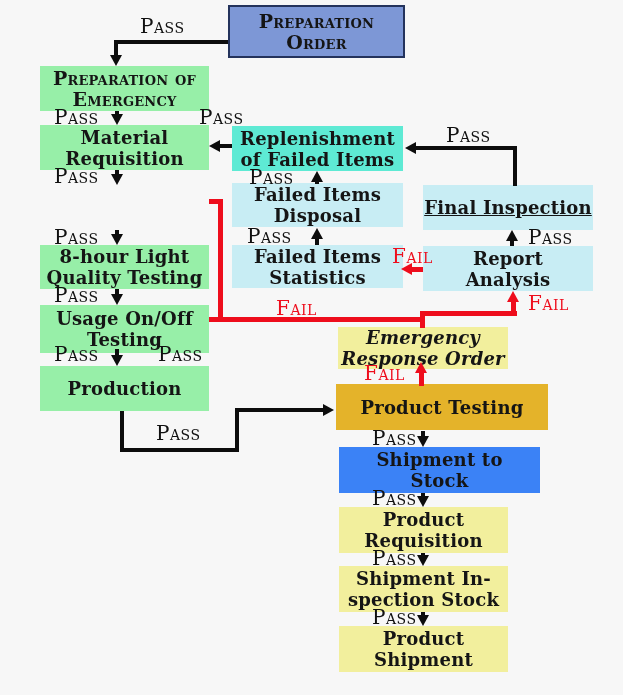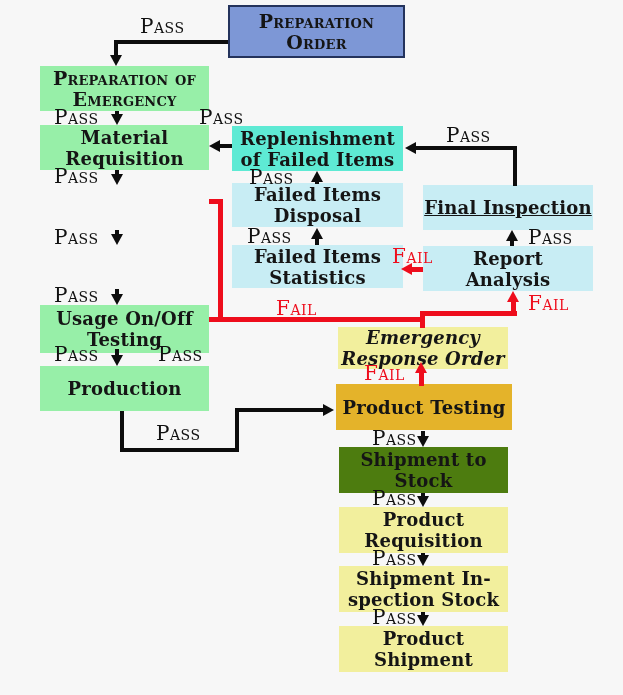--- a/index.html
+++ b/index.html
@@ -45,36 +45,38 @@
 </head>
 <body>
 
 <div id="stage">
     <div class="node sc" style="left: 228px; top: 5px; width: 177px; height: 53px; background: rgb(125, 151, 214); border: 2px solid rgb(36, 51, 92);">Preparation
 Order</div>
     <div class="node sc" style="left: 40px; top: 66px; width: 169px; height: 45px; background: rgb(151, 239, 168);">Preparation of
 Emergency</div>
     <div class="node" style="left: 40px; top: 125px; width: 169px; height: 45px; background: rgb(151, 239, 168);">Material
 Requisition</div>
+    <div class="node" style="left: 40px; top: 245px; width: 169px; height: 44px; background: rgb(151, 239, 168);">8-hour Light
+Quality Testing</div>
     <div class="node" style="left: 40px; top: 305px; width: 169px; height: 48px; background: rgb(151, 239, 168);">Usage On/Off
 Testing</div>
     <div class="node" style="left: 40px; top: 366px; width: 169px; height: 45px; background: rgb(151, 239, 168);">Production</div>
     <div class="node" style="left: 232px; top: 126px; width: 171px; height: 45px; background: #5eead4;">Replenishment
 of Failed Items</div>
     <div class="node" style="left: 232px; top: 183px; width: 171px; height: 44px; background: rgb(200, 237, 244);">Failed Items
 Disposal</div>
     <div class="node" style="left: 232px; top: 245px; width: 171px; height: 43px; background: rgb(200, 237, 244);">Failed Items
 Statistics</div>
     <div class="node" style="left: 423px; top: 185px; width: 170px; height: 45px; background: rgb(200, 237, 244); text-decoration: underline;">Final Inspection</div>
     <div class="node" style="left: 423px; top: 246px; width: 170px; height: 45px; background: rgb(200, 237, 244);">Report
 Analysis</div>
     <div class="node" style="left: 338px; top: 327px; width: 170px; height: 42px; background: rgb(242, 239, 157); font-style: italic;">Emergency
 Response Order</div>
-    <div class="node" style="left: 336px; top: 384px; width: 176px; height: 46px; background: rgb(228, 179, 42);">Product Testing</div>
-    <div class="node" style="left: 339px; top: 447px; width: 169px; height: 46px; background: #4d7c0f;">Shipment to
+    <div class="node" style="left: 336px; top: 384px; width: 212px; height: 46px; background: rgb(228, 179, 42);">Product Testing</div>
+    <div class="node" style="left: 339px; top: 447px; width: 201px; height: 46px; background: #3b82f6;">Shipment to
 Stock</div>
     <div class="node" style="left: 339px; top: 507px; width: 169px; height: 46px; background: rgb(242, 239, 157);">Product
 Requisition</div>
     <div class="node" style="left: 339px; top: 566px; width: 169px; height: 46px; background: rgb(242, 239, 157);">Shipment In-
 spection Stock</div>
     <div class="node" style="left: 339px; top: 626px; width: 169px; height: 46px; background: rgb(242, 239, 157);">Product
 Shipment</div>
     <div class="lbl black" style="left: 140px; top: 19px;">Pass</div>
     <div class="lbl black" style="left: 54px; top: 110px;">Pass</div>
     <div class="lbl black" style="left: 199px; top: 110px;">Pass</div>

